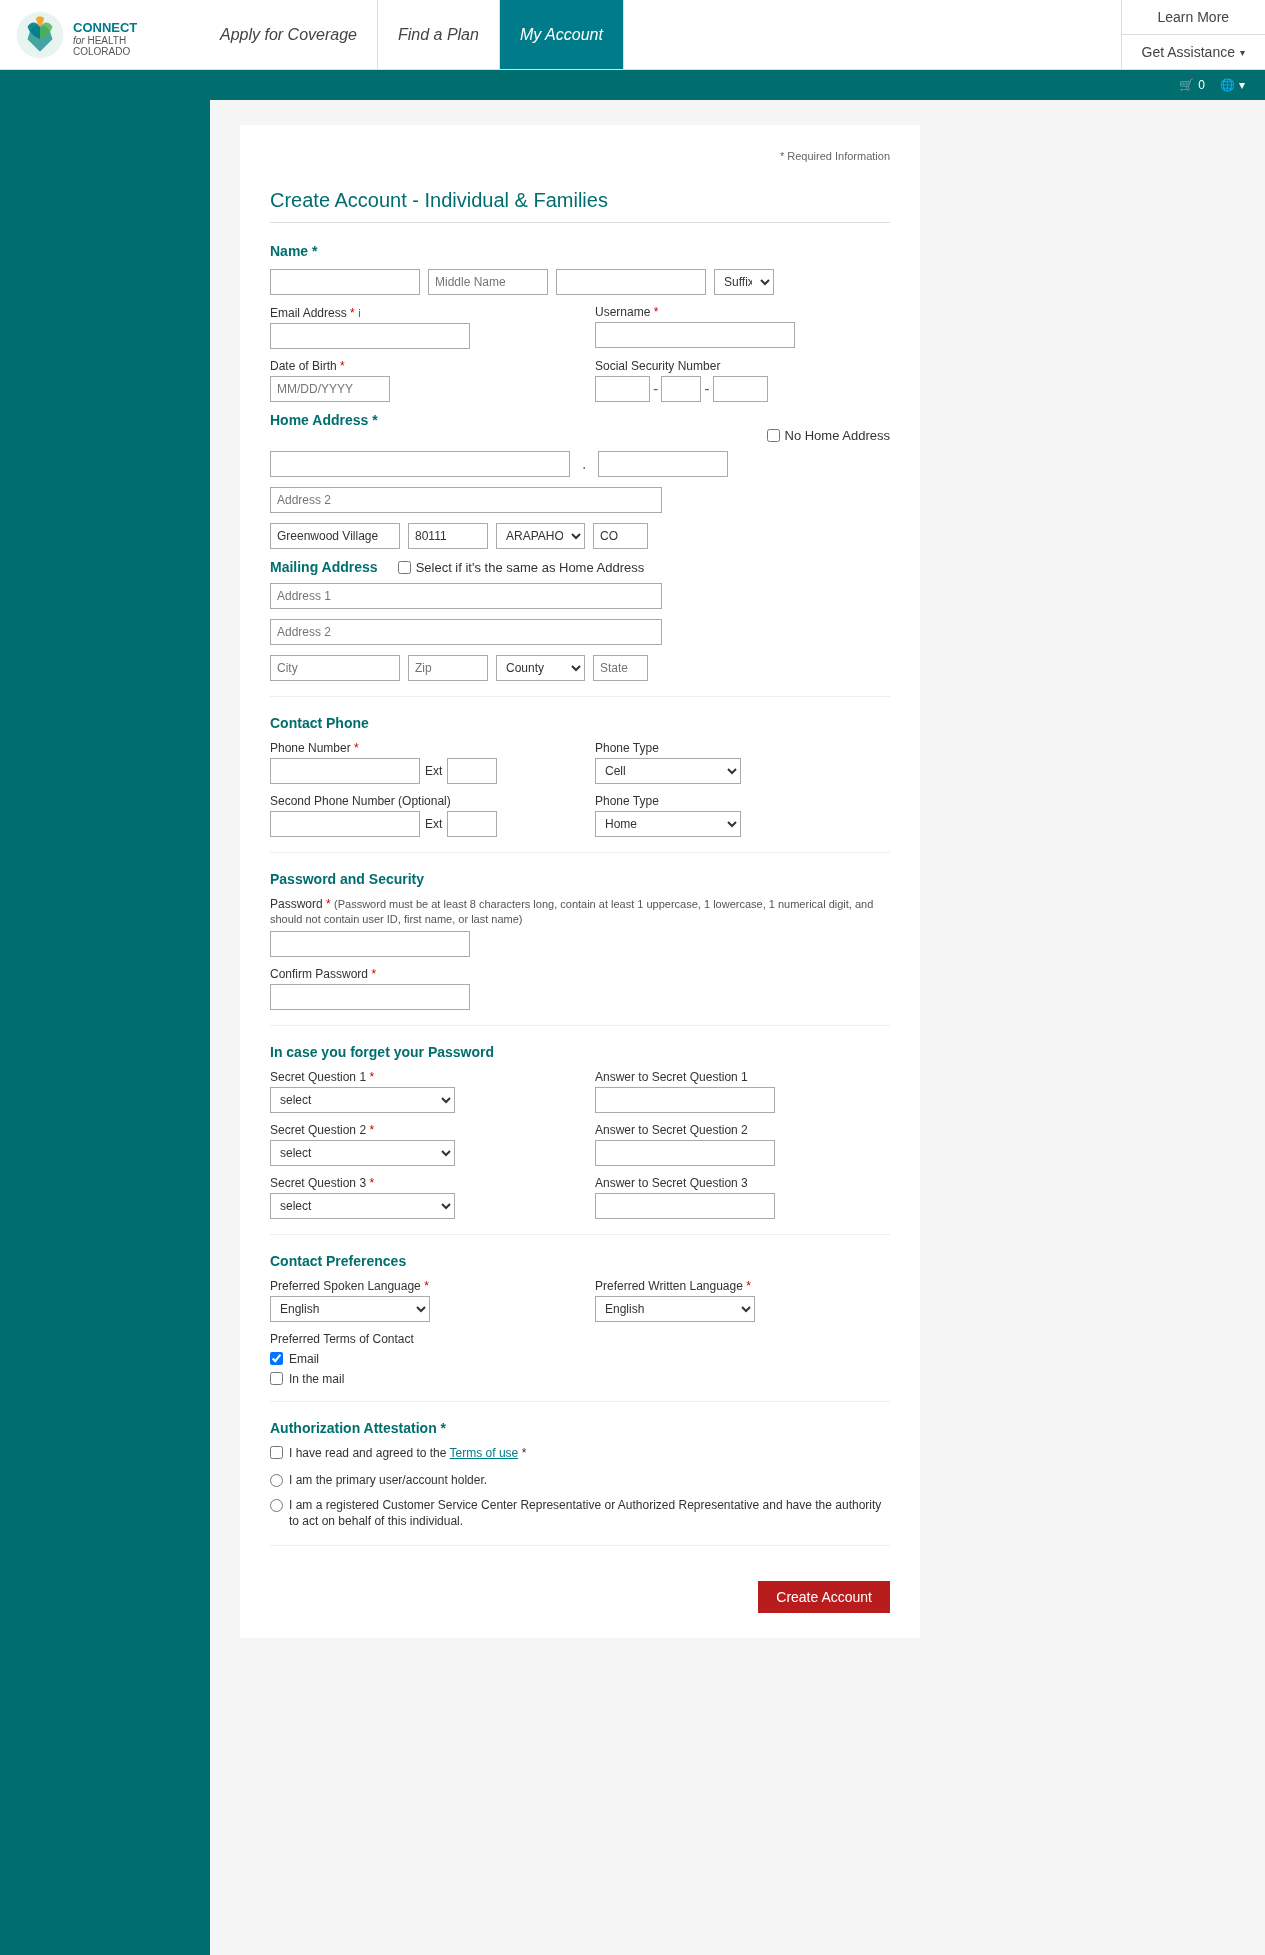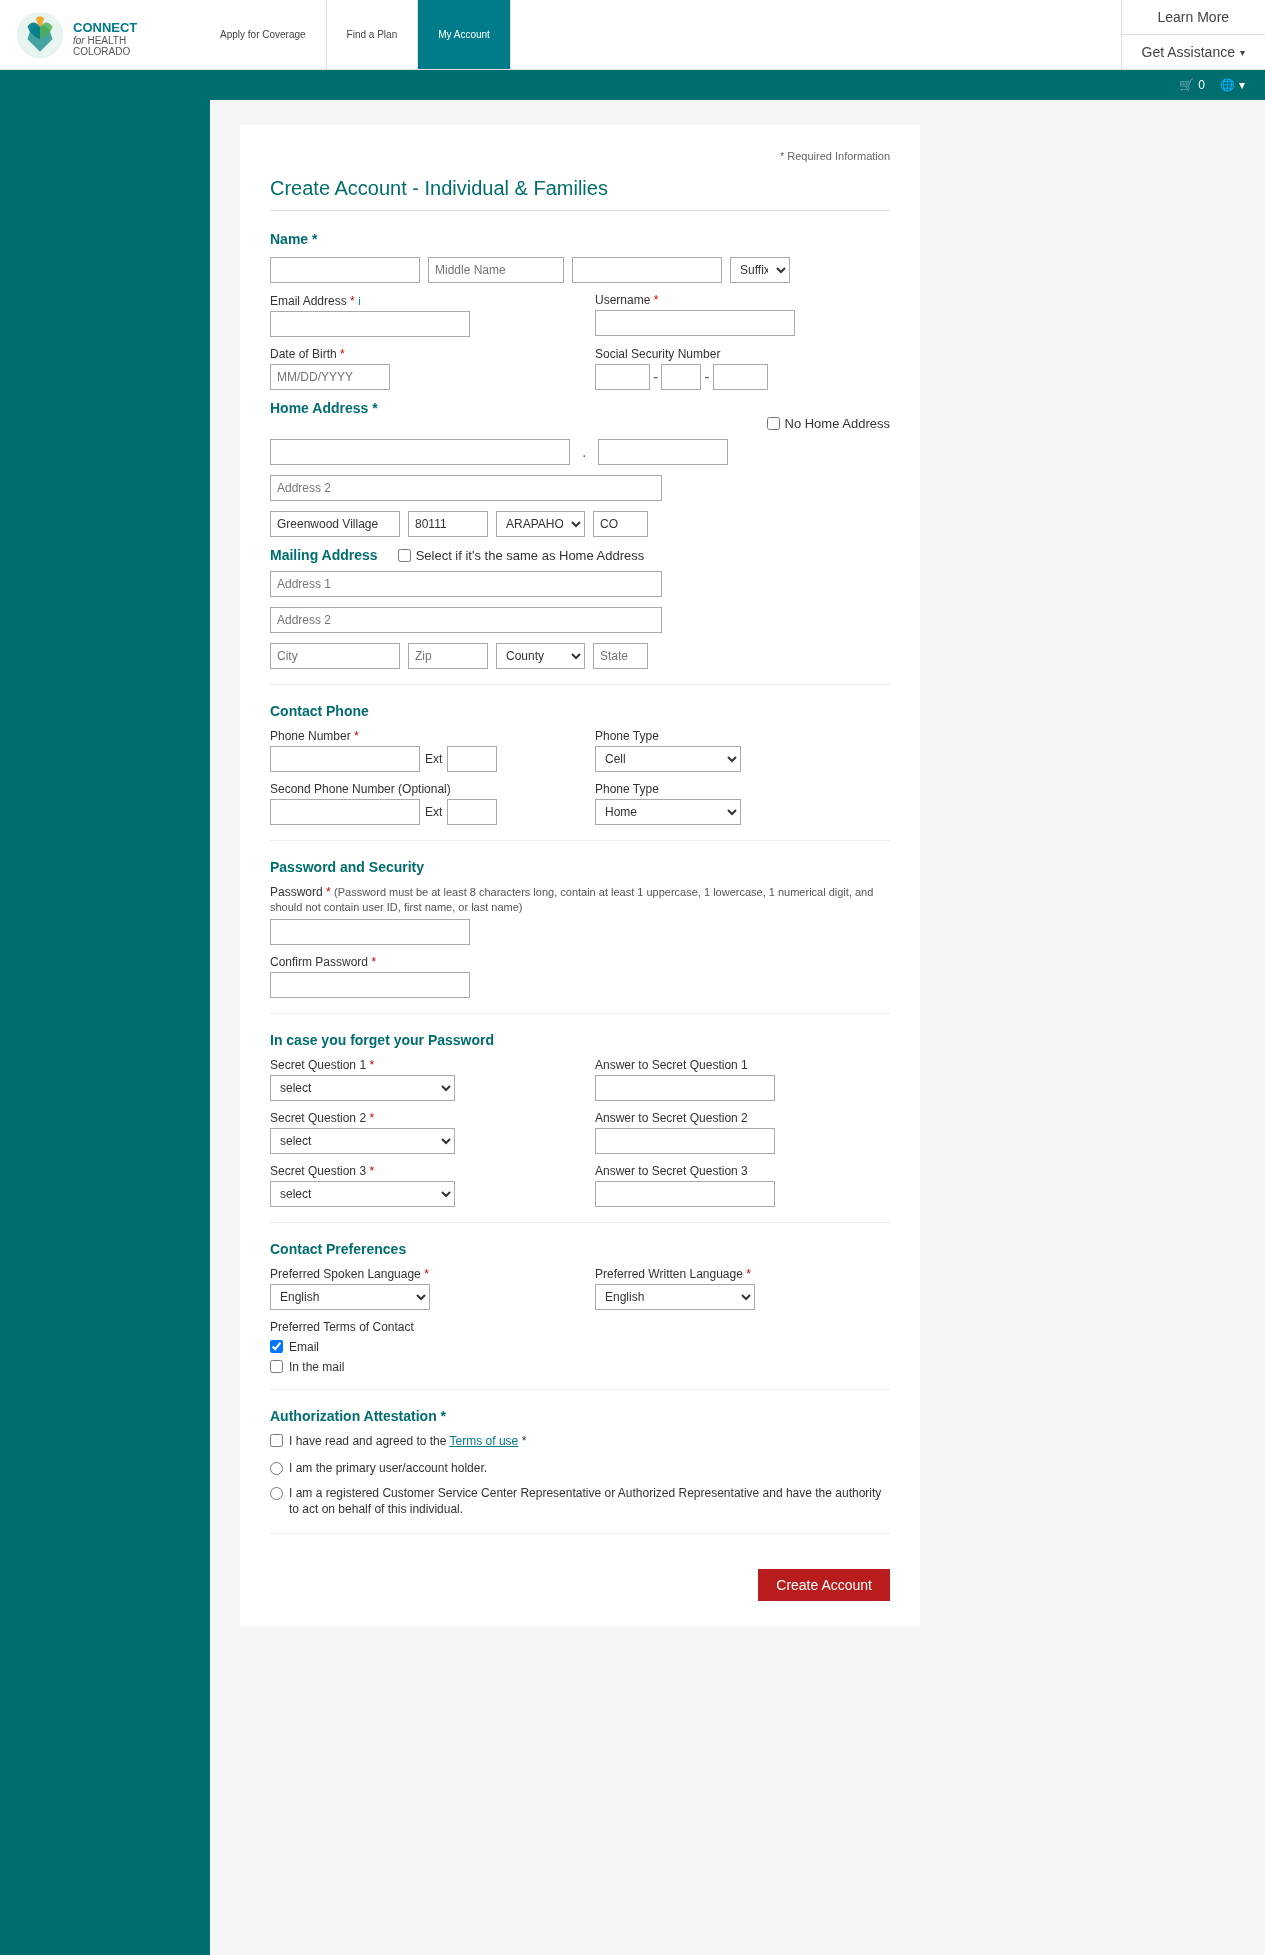--- a/index.html
+++ b/index.html
@@ -3,42 +3,42 @@
   <meta charset="utf-8">
   <style>
     * { box-sizing: border-box; margin: 0; padding: 0; }
     body { font-family: Arial, sans-serif; font-size: 13px; background: #f0f0f0; color: #333; }
 
     
     .header { display: flex; align-items: stretch; background: #fff; border-bottom: 1px solid #ddd; height: 70px; }
     .logo-area { width: 200px; display: flex; align-items: center; padding: 10px 15px; flex-shrink: 0; }
     .logo-icon { width: 50px; height: 50px; margin-right: 8px; }
     .nav-items { display: flex; flex: 1; }
-    .nav-item { display: flex; align-items: center; justify-content: center; padding: 0 20px; font-size: 10px; color: #444; cursor: pointer; border-right: 1px solid #ddd; text-decoration: none; }
+    .nav-item { display: flex; align-items: center; justify-content: center; padding: 0 20px; font-size: 16px; color: #444; cursor: pointer; border-right: 1px solid #ddd; text-decoration: none; font-style: italic; }
     .nav-item.active { background: #007b8a; color: #fff; }
     .nav-right { display: flex; flex-direction: column; border-left: 1px solid #ddd; }
     .nav-right-item { display: flex; align-items: center; justify-content: center; padding: 0 20px; font-size: 14px; color: #444; cursor: pointer; flex: 1; border-bottom: 1px solid #ddd; }
     .nav-right-item:last-child { border-bottom: none; }
     .nav-right-item .arrow { margin-left: 5px; font-size: 10px; }
 
     
     .sub-header { background: #006e6e; height: 30px; display: flex; align-items: center; justify-content: flex-end; padding: 0 20px; }
     .sub-header-item { color: #fff; font-size: 12px; margin-left: 15px; cursor: pointer; display: flex; align-items: center; gap: 4px; }
 
     
     .layout { display: flex; min-height: calc(100vh - 100px); }
     .sidebar { width: 210px; background: #006e6e; flex-shrink: 0; }
 
     
     .main { flex: 1; padding: 25px 30px; background: #f5f5f5; }
     .form-container { background: #fff; padding: 25px 30px; max-width: 680px; }
 
     .page-title { font-size: 20px; color: #006e6e; font-weight: normal; margin-bottom: 20px; border-bottom: 1px solid #ddd; padding-bottom: 10px; }
 
-    .required-note { text-align: right; font-size: 11px; color: #666; margin-bottom: 15px; }
+    .required-note { text-align: right; font-size: 11px; color: #666; margin-bottom: 27px; }
 
     .section-label { color: #006e6e; font-size: 14px; font-weight: bold; margin: 18px 0 10px 0; }
 
     .form-row { display: flex; align-items: flex-end; gap: 8px; margin-bottom: 10px; flex-wrap: wrap; }
     .form-label { font-size: 12px; color: #333; margin-bottom: 3px; }
     .form-label .req { color: #c00; }
     .form-label .info-icon { color: #007b8a; cursor: pointer; font-size: 11px; }
 
     input[type="text"], input[type="password"], input[type="email"] {
       border: 1px solid #aaa;
@@ -52,21 +52,21 @@
     select {
       border: 1px solid #aaa;
       padding: 3px 5px;
       font-size: 12px;
       height: 26px;
       background: #fff;
       cursor: pointer;
       color: #333;
     }
     .input-first { width: 150px; }
-    .input-middle { width: 136px; }
+    .input-middle { width: 120px; }
     .input-last { width: 150px; }
     .input-suffix { width: 60px; }
     .input-email { width: 200px; }
     .input-username { width: 200px; }
     .input-dob { width: 120px; }
     .input-ssn1 { width: 55px; }
     .input-ssn2 { width: 40px; }
     .input-ssn3 { width: 55px; }
     .input-address { width: 392px; }
     .input-city { width: 130px; }

